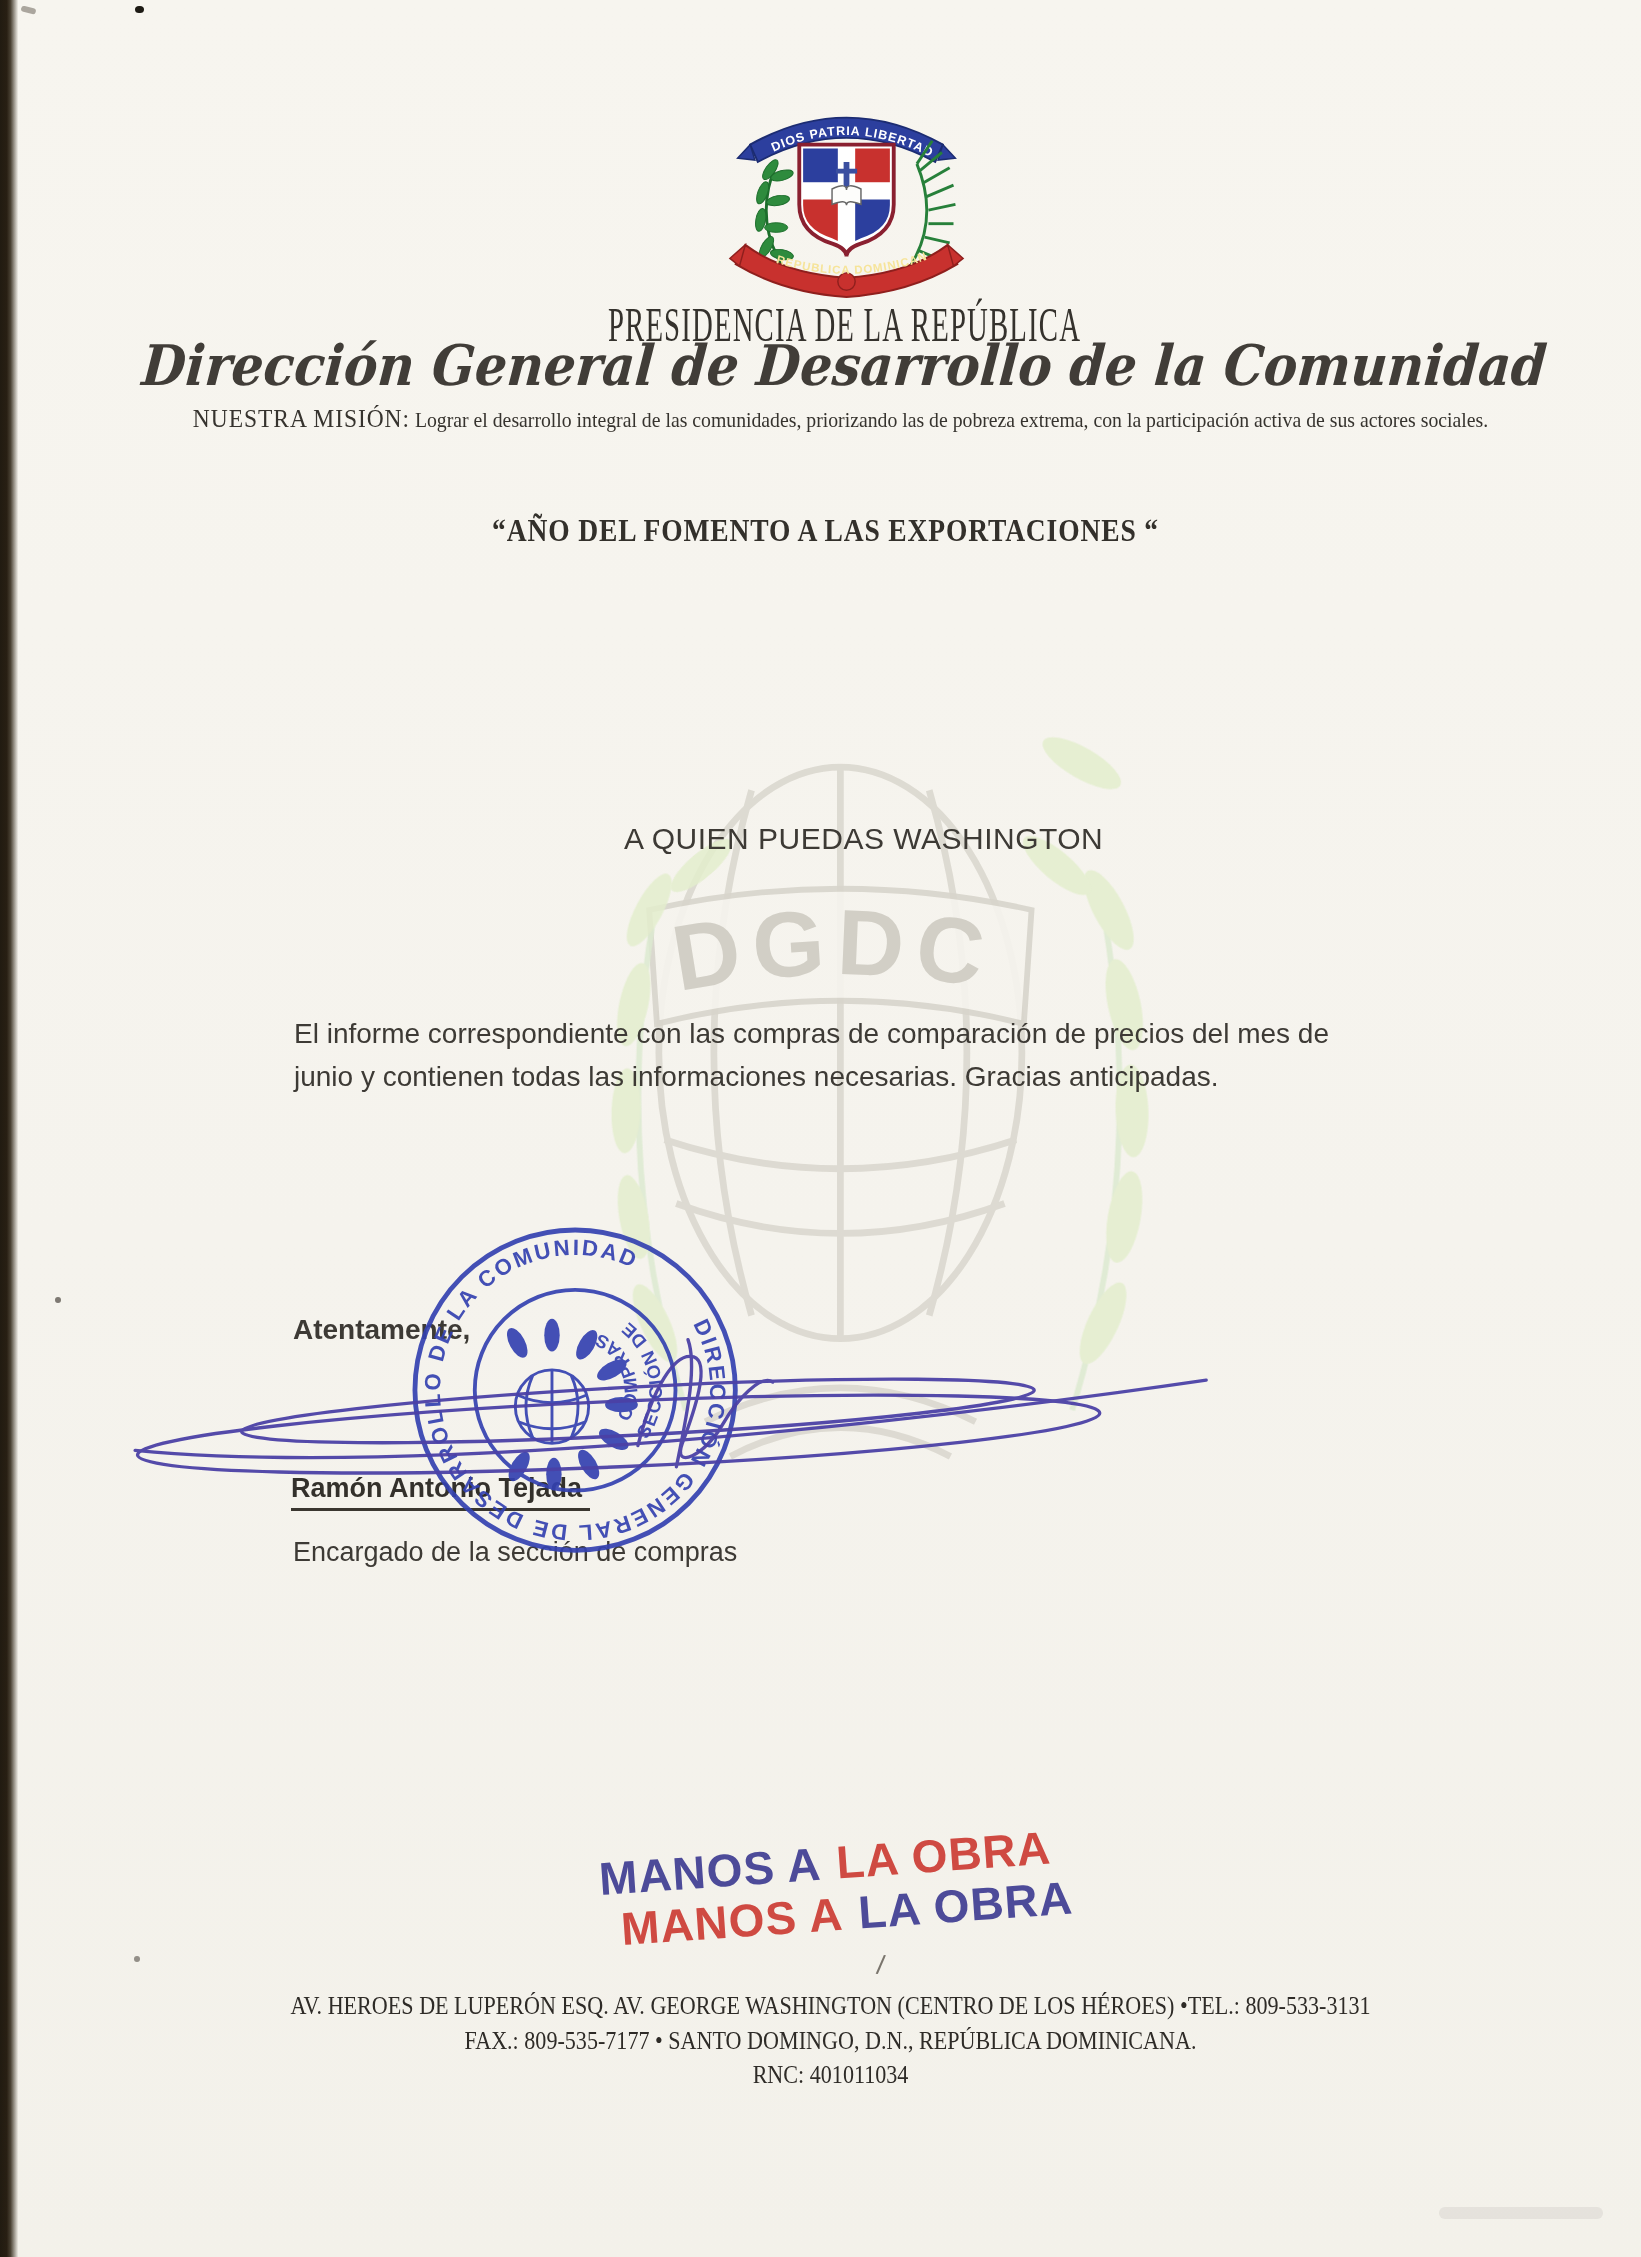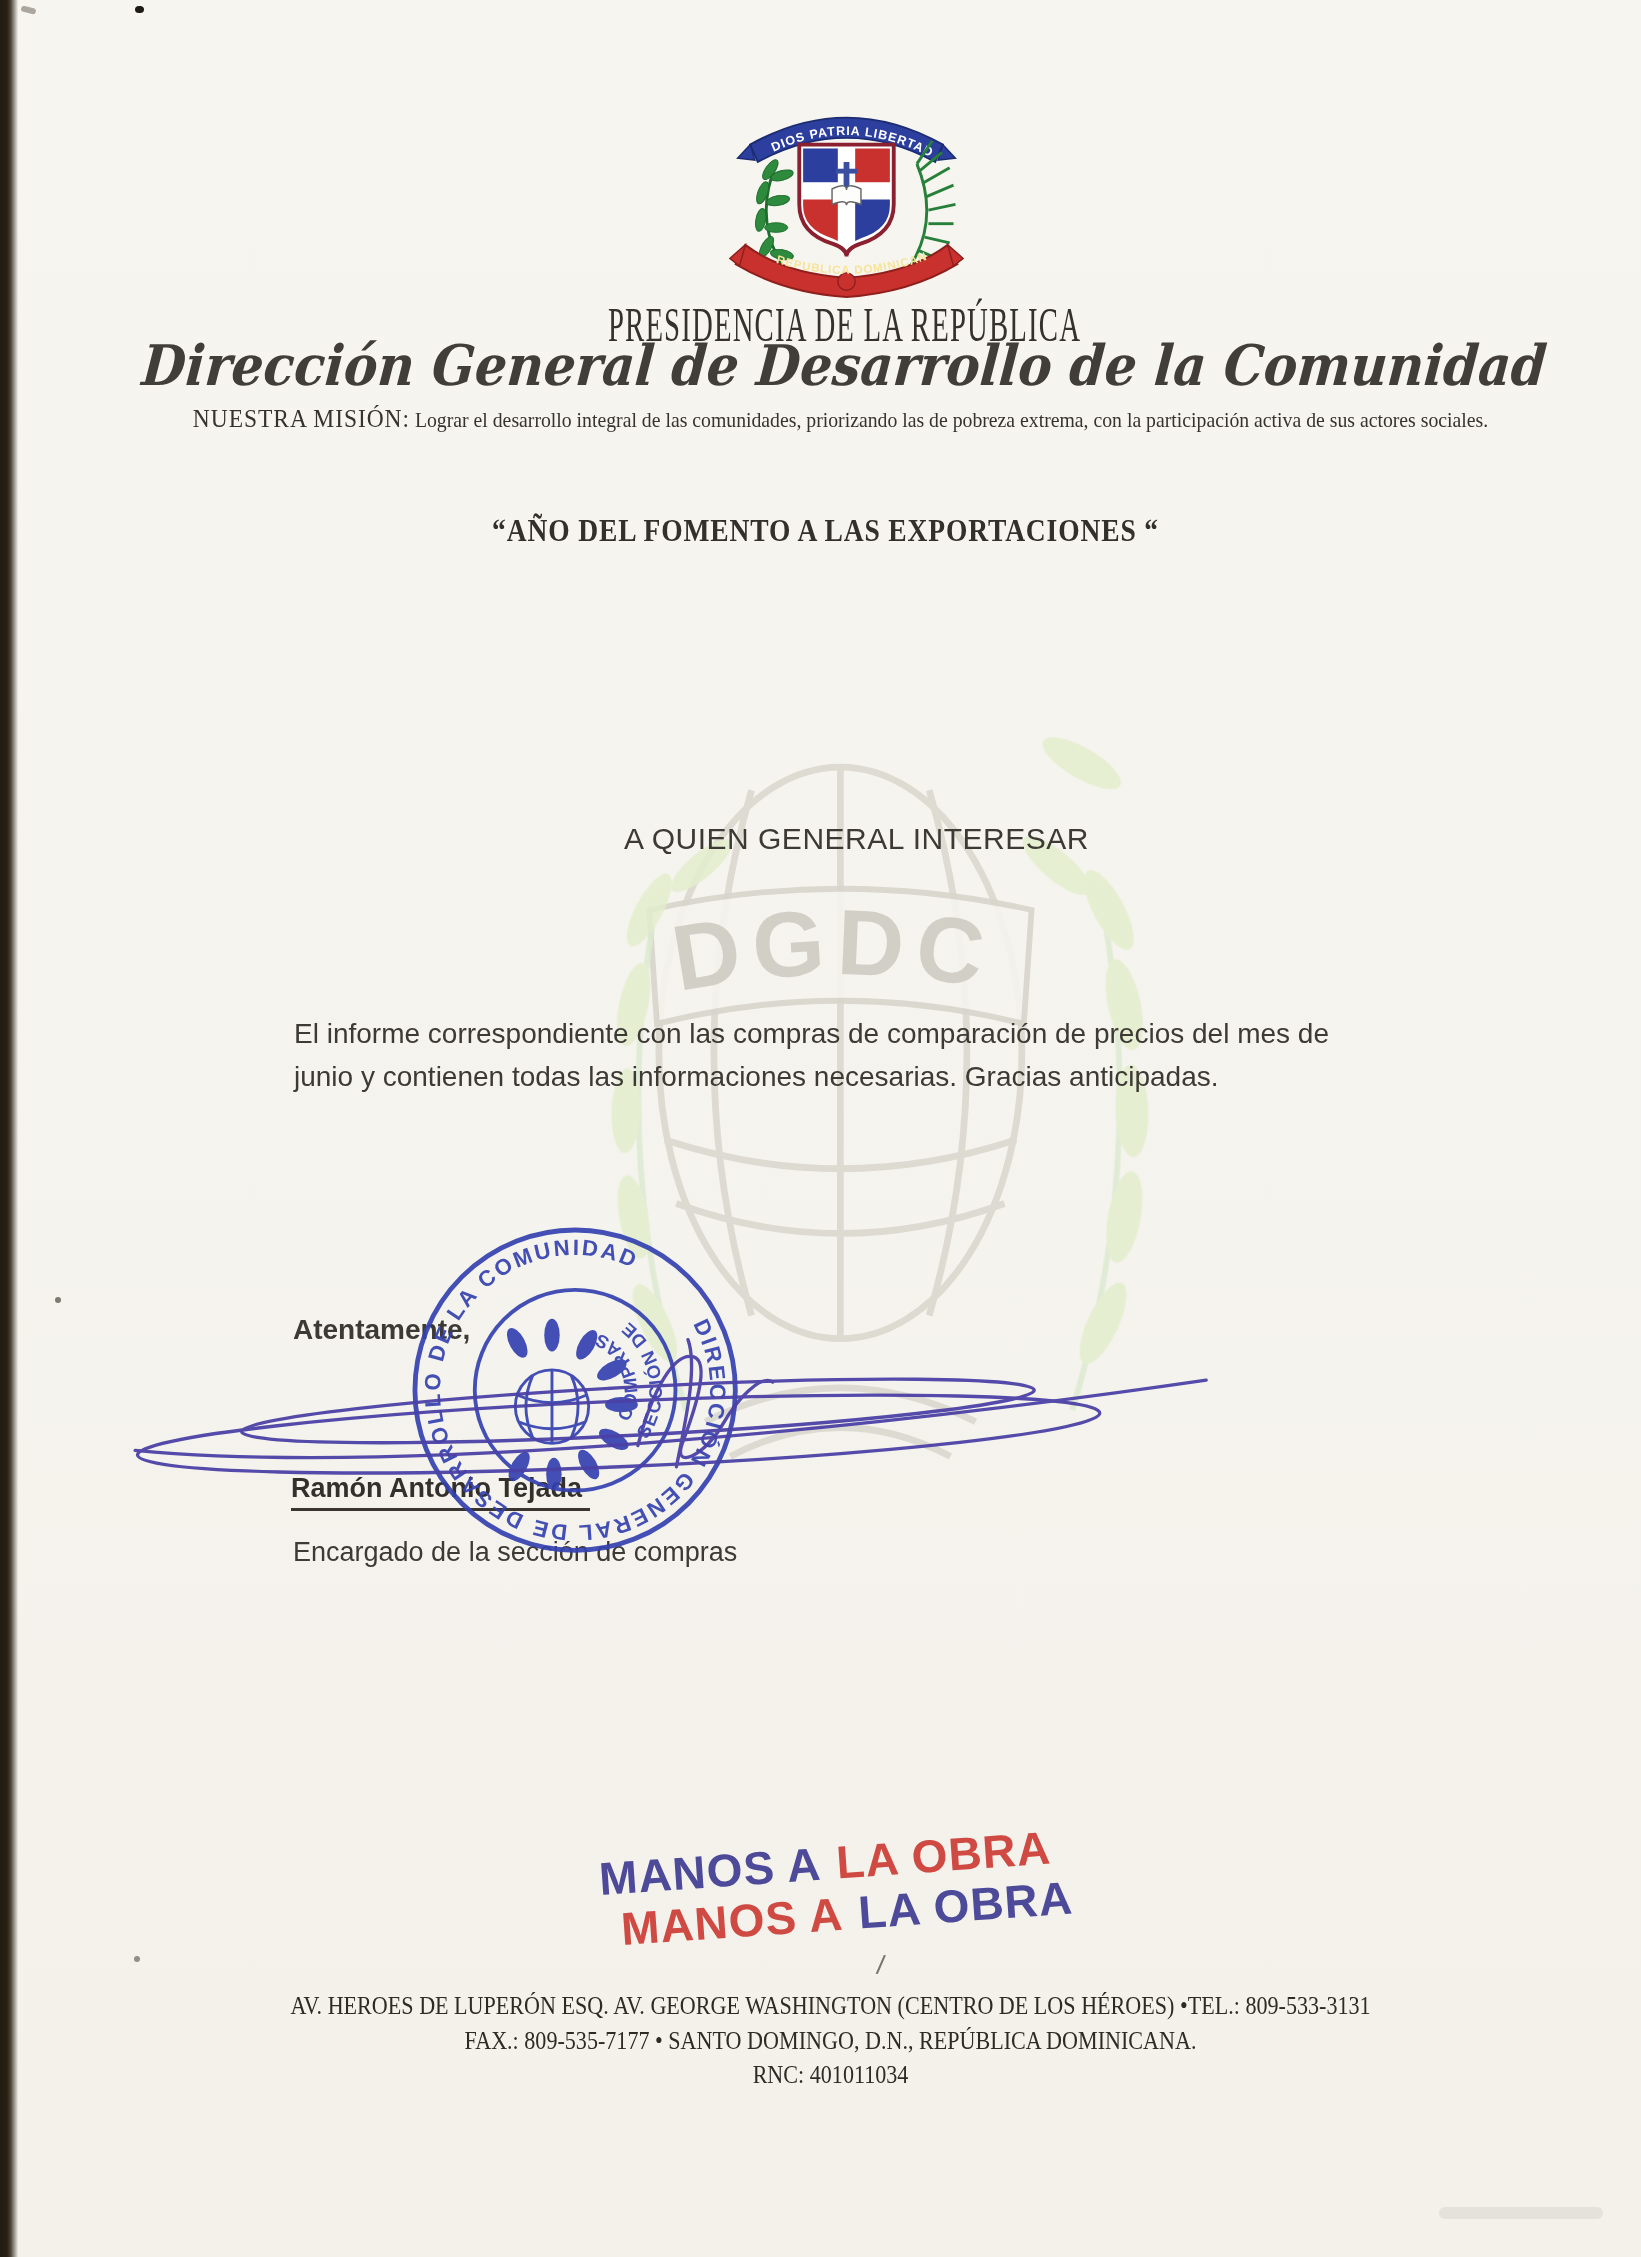--- a/index.html
+++ b/index.html
@@ -167,21 +167,21 @@
       <ellipse cx="588" cy="262" rx="46" ry="16" transform="rotate(62 588 262)"></ellipse>
       <ellipse cx="604" cy="360" rx="48" ry="17" transform="rotate(78 604 360)"></ellipse>
       <ellipse cx="612" cy="470" rx="48" ry="17" transform="rotate(88 612 470)"></ellipse>
       <ellipse cx="604" cy="580" rx="48" ry="17" transform="rotate(100 604 580)"></ellipse>
       <ellipse cx="582" cy="690" rx="46" ry="16" transform="rotate(115 582 690)"></ellipse>
       <ellipse cx="534" cy="216" rx="44" ry="15" transform="rotate(40 534 216)"></ellipse>
       <ellipse cx="560" cy="110" rx="46" ry="16" transform="rotate(30 560 110)"></ellipse>
     </g>
   </svg>
 
-  <div class="abs salutation">A QUIEN GENERAL INTERESAR</div>
+  <div class="abs salutation">A QUIEN PUEDAS WASHINGTON</div>
   <div class="abs body-l2">junio y contienen todas las informaciones necesarias. Gracias anticipadas.</div>
   <div class="abs body-l1">El informe correspondiente con las compras de comparación de precios del mes de</div>
   <div class="abs closing">Atentamente,</div>
   <div class="abs signer-name">Ramón Antonio Tejada</div>
   <div class="abs signer-title">Encargado de la sección de compras</div>
 
   <svg class="abs stamp" viewBox="0 0 400 400">
     <circle cx="196" cy="195" r="166" fill="none" stroke="#3442b0" stroke-width="5"></circle>
     <circle cx="196" cy="195" r="104" fill="none" stroke="#3442b0" stroke-width="4"></circle>
     <defs>

